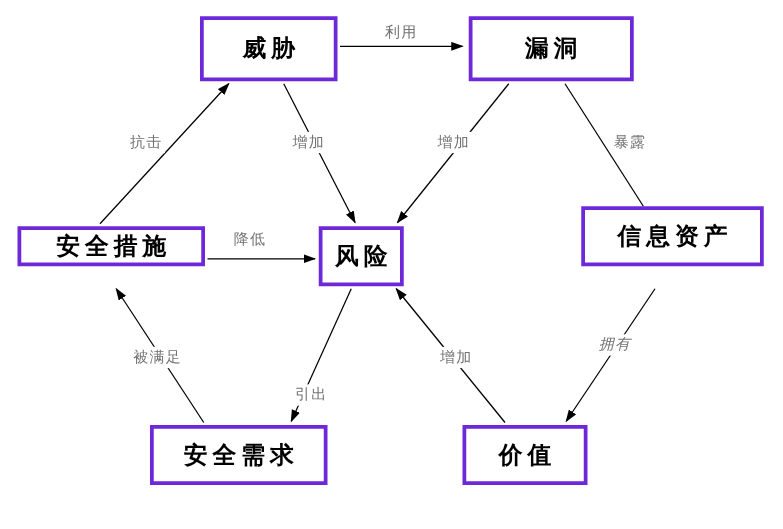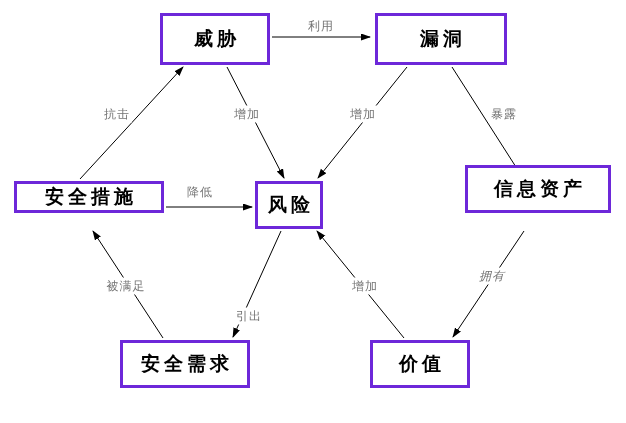--- a/index.html
+++ b/index.html
@@ -75,21 +75,21 @@
   </div>
 
   <div class="node" style="left:255px; top:181px; width:68px; height:48px;">
     <span>风险</span>
   </div>
 
   <div class="node" style="left:465px; top:165px; width:146px; height:48px;">
     <span>信息资产</span>
   </div>
 
-  <div class="node" style="left:120px; top:340px; width:130px; height:48px;font-family:Liberation Mono, monospace;">
+  <div class="node" style="left:120px; top:340px; width:142px; height:48px;font-family:Liberation Mono, monospace;">
     <span>安全需求</span>
   </div>
 
   <div class="node" style="left:370px; top:340px; width:100px; height:48px;">
     <span>价值</span>
   </div>
 
   <span class="edge-label" style="left:321px; top:26px;">利用</span>
 
   <span class="edge-label" style="left:117px; top:114px;">抗击</span>

